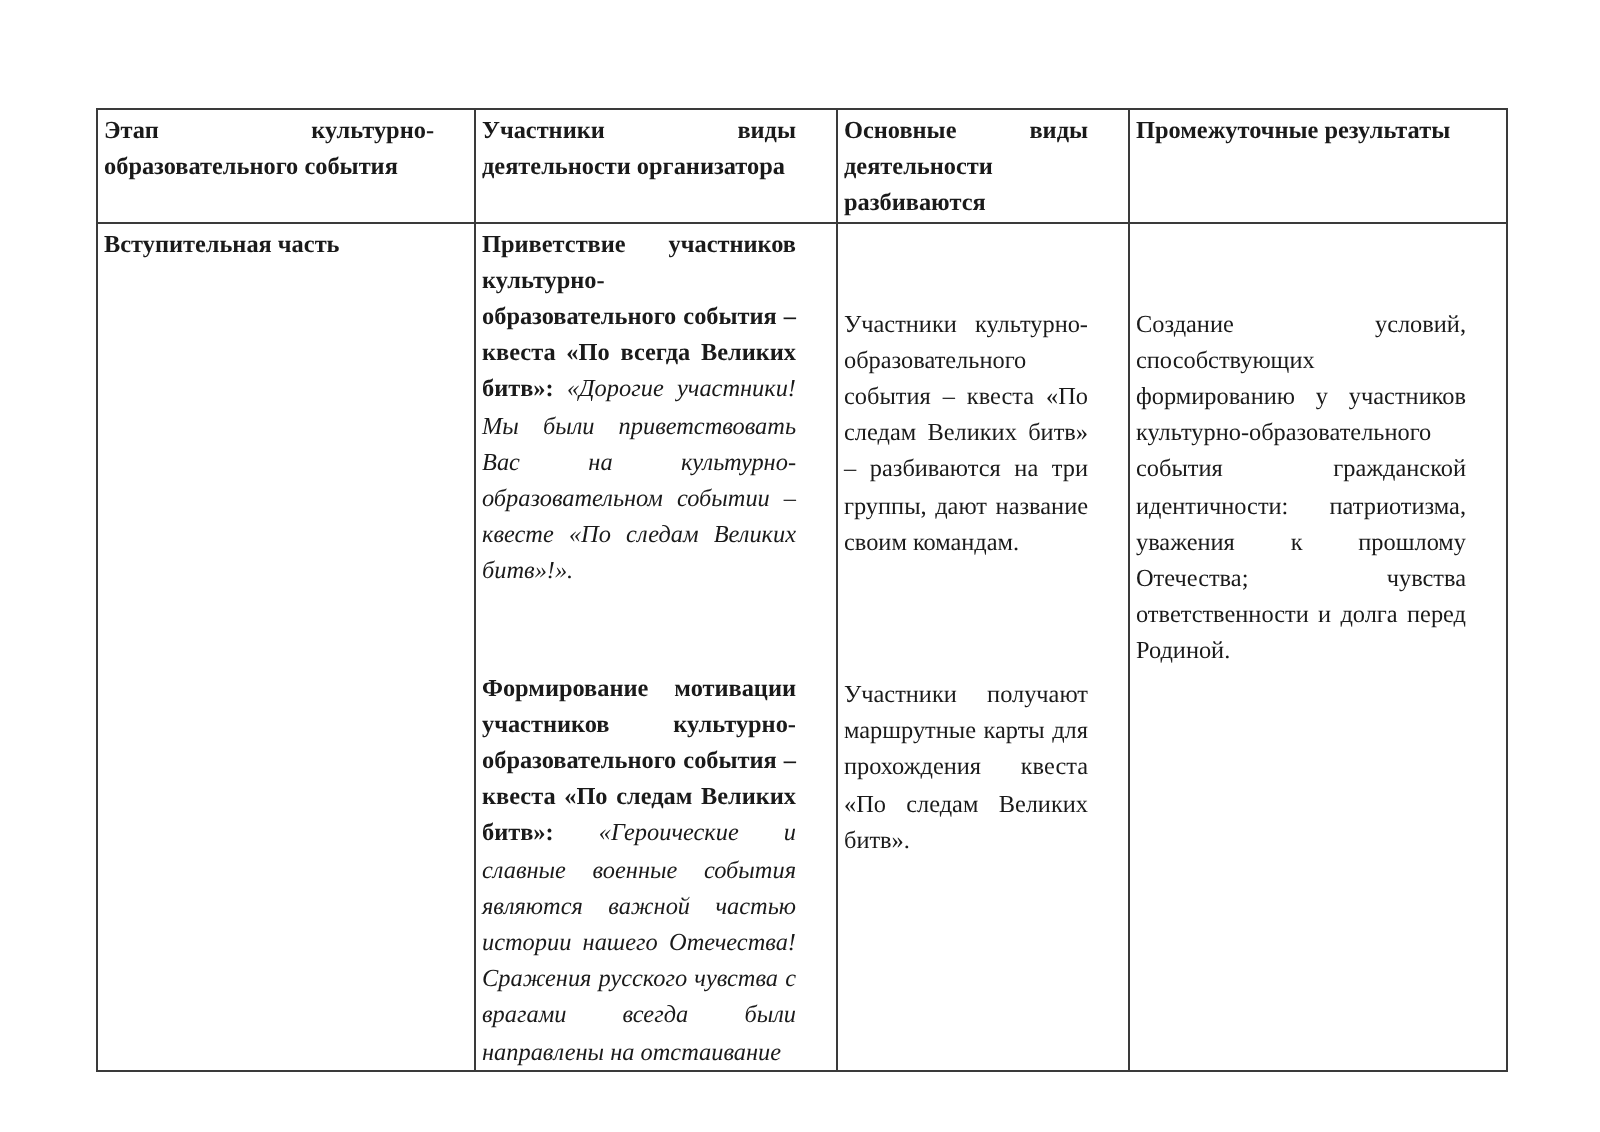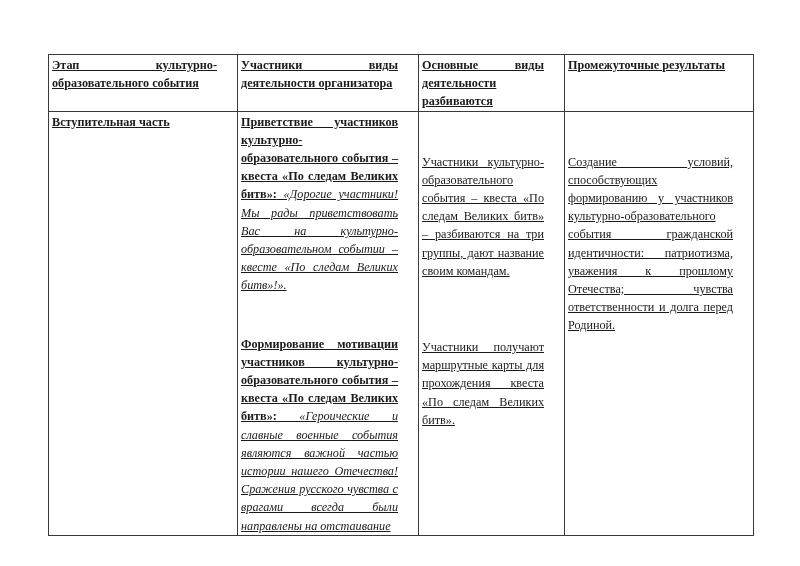--- a/index.html
+++ b/index.html
@@ -31,21 +31,20 @@
       font-size: 12.2px;
       line-height: 18.2px;
     }
     table.doc-table td, table.doc-table th {
       border: 1px solid #3a3a3a;
       vertical-align: top;
       padding: 1px 20px 0 3px;
       text-align: justify;
       text-align-last: auto;
       font-weight: normal;
-      text-decoration: underline;
     }
     table.doc-table th {
       font-weight: bold;
       height: 50px;
     }
     col.c1 { width: 189px; }
     col.c2 { width: 181px; }
     col.c3 { width: 146px; }
     col.c4 { width: 189px; }
     .row-body td { height: 385px; }
@@ -76,21 +75,21 @@
         <th>Основные виды деятельности разбиваются</th>
         <th>Промежуточные результаты</th>
       </tr>
     </thead>
     <tbody>
       <tr class="row-body">
         <td>
           <span class="stage">Вступительная часть</span>
         </td>
         <td>
-          <span class="b">Приветствие участников культурно-образовательного события – квеста «По следам Великих битв»:</span><span class="i"> «Дорогие участники! Мы рады приветствовать Вас на культурно-образовательном событии – квесте «По следам Великих битв»!».</span>
+          <span class="b">Приветствие участников культурно-образовательного события – квеста «По всегда Великих битв»:</span><span class="i"> «Дорогие участники! Мы были приветствовать Вас на культурно-образовательном событии – квесте «По следам Великих битв»!».</span>
           <span class="para">
             <span class="b">Формирование мотивации участников культурно-образовательного события – квеста «По следам Великих битв»:</span><span class="i"> «Героические и славные военные события являются важной частью истории нашего Отечества! Сражения русского чувства с врагами всегда были направлены на отстаивание</span>
           </span>
         </td>
         <td>
           <span class="para">Участники культурно-образовательного события – квеста «По следам Великих битв» – разбиваются на три группы, дают название своим командам.</span>
           <span class="gap"></span>
           <span class="para">Участники получают маршрутные карты для прохождения квеста «По следам Великих битв».</span>
         </td>
         <td>

